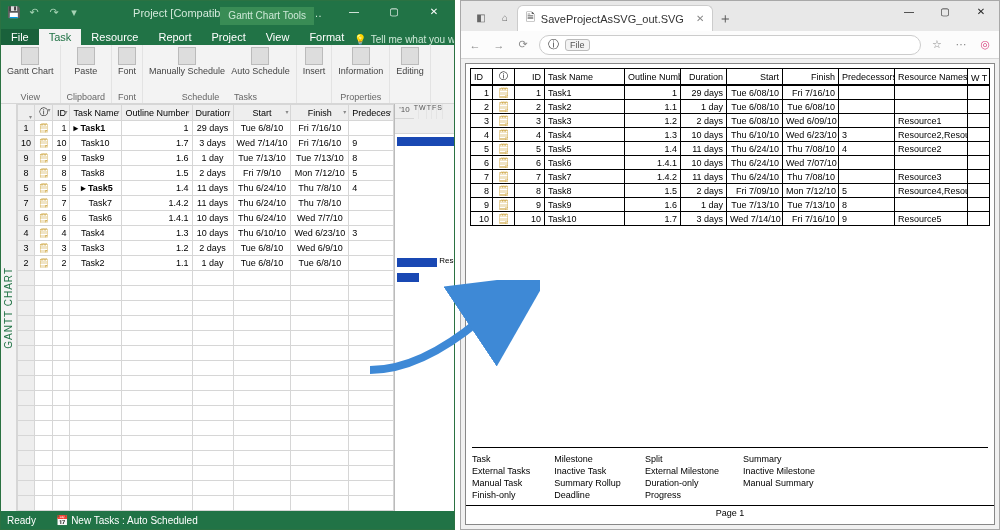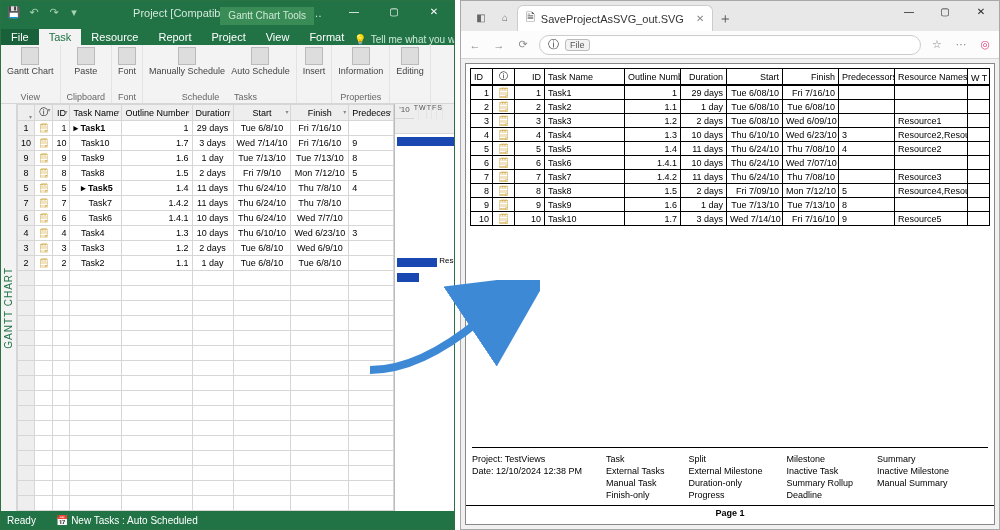--- a/index.html
+++ b/index.html
@@ -92,21 +92,21 @@
 .svg-table .c-dur { width:46px; text-align:right; }
 .svg-table .c-start,.svg-table .c-fin { width:56px; text-align:right; }
 .svg-table .c-pred { width:56px; }
 .svg-table .c-res { }
 .svg-table .c-xtra { width:22px; }
 .svg-table td.c-id { text-align:right; }
 .clip2 { color:#c89b2a; font-size:10px; }
 
 .svg-legend { position:absolute; bottom:24px; left:6px; right:6px; border-top:1px solid #000; padding-top:6px; display:flex; gap:24px; font-size:9px; }
 .svg-legend .lcol { display:flex; flex-direction:column; gap:2px; }
-.svg-pgnum { position:absolute; bottom:6px; left:0; right:0; text-align:center; font-size:9px; border-top:1px solid #000; padding-top:2px;font-weight:bold;}
+.svg-pgnum { position:absolute; bottom:6px; left:0; right:0; text-align:center; font-size:9px; border-top:1px solid #000; padding-top:2px;}
 
 
 .arrow { position:absolute; left:360px; top:280px; width:180px; height:100px; pointer-events:none; }
 
 </style>
 </head>
 <body>
 
 <div class="project-app">
 
@@ -713,41 +713,37 @@
             <td class="c-start">Wed 7/14/10</td>
             <td class="c-fin">Fri 7/16/10</td>
             <td class="c-pred">9</td>
             <td class="c-res">Resource5</td>
             <td class="c-xtra"></td>
           </tr>
         </tbody>
     </table>
 
     <div class="svg-legend">
-      <div class="lcol">
-        <div style="font-weight:normal;">Project: TestViews</div>
-        <div>Date: 12/10/2024 12:38 PM</div>
-      </div>
       <div class="lcol" id="lc1">
           <div>Task</div>
           <div>External Tasks</div>
           <div>Manual Task</div>
           <div>Finish-only</div>
         </div>
+      <div class="lcol" id="lc3">
+          <div>Milestone</div>
+          <div>Inactive Task</div>
+          <div>Summary Rollup</div>
+          <div>Deadline</div>
+        </div>
       <div class="lcol" id="lc2">
           <div>Split</div>
           <div>External Milestone</div>
           <div>Duration-only</div>
           <div>Progress</div>
-        </div>
-      <div class="lcol" id="lc3">
-          <div>Milestone</div>
-          <div>Inactive Task</div>
-          <div>Summary Rollup</div>
-          <div>Deadline</div>
         </div>
       <div class="lcol" id="lc4">
           <div>Summary</div>
           <div>Inactive Milestone</div>
           <div>Manual Summary</div>
         </div>
     </div>
     <div class="svg-pgnum">Page 1</div>
   </div>
 </div>

